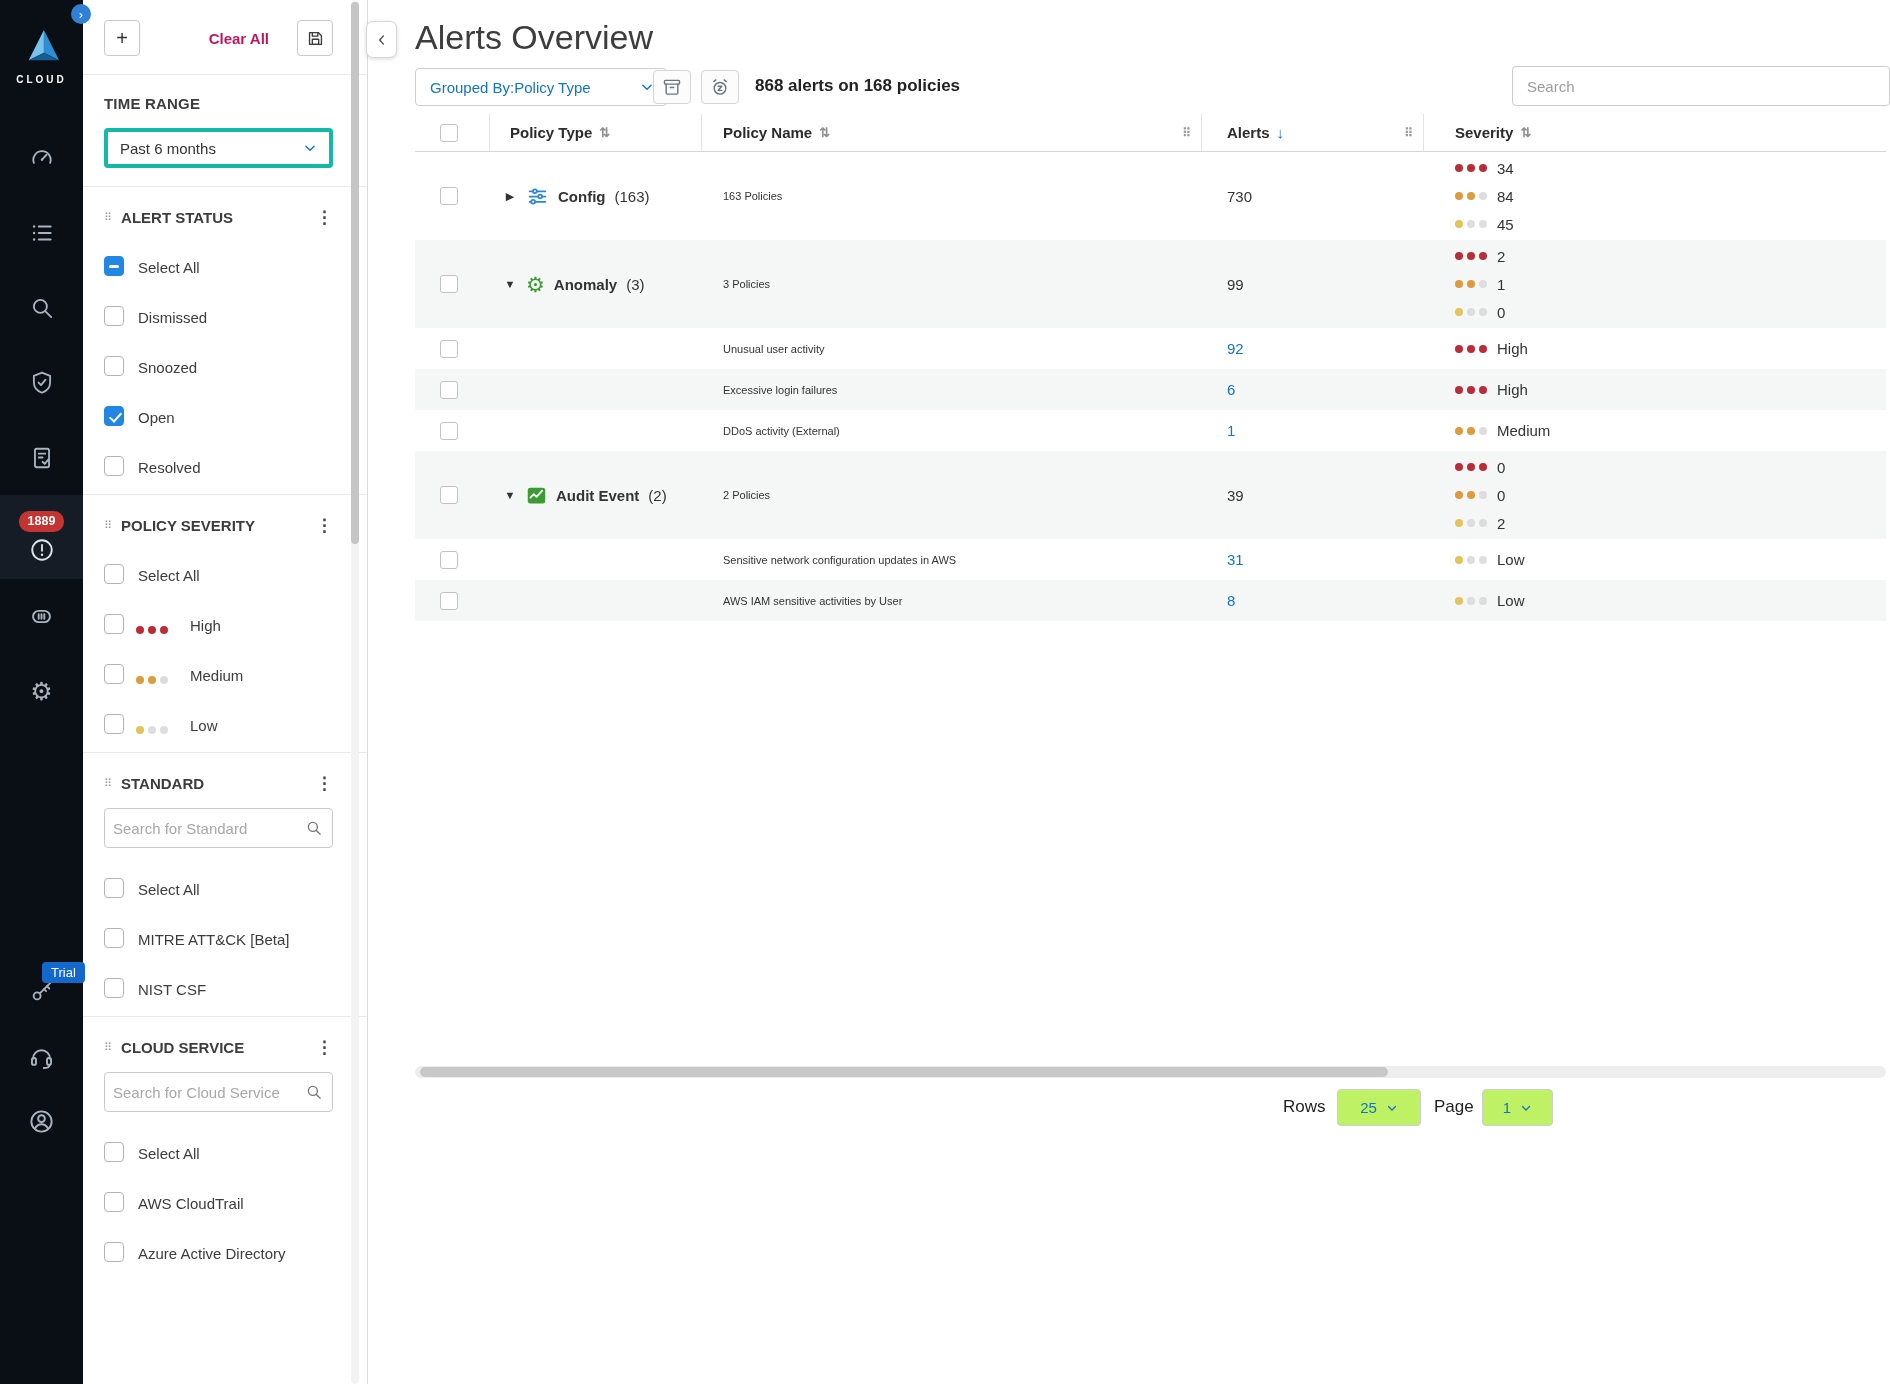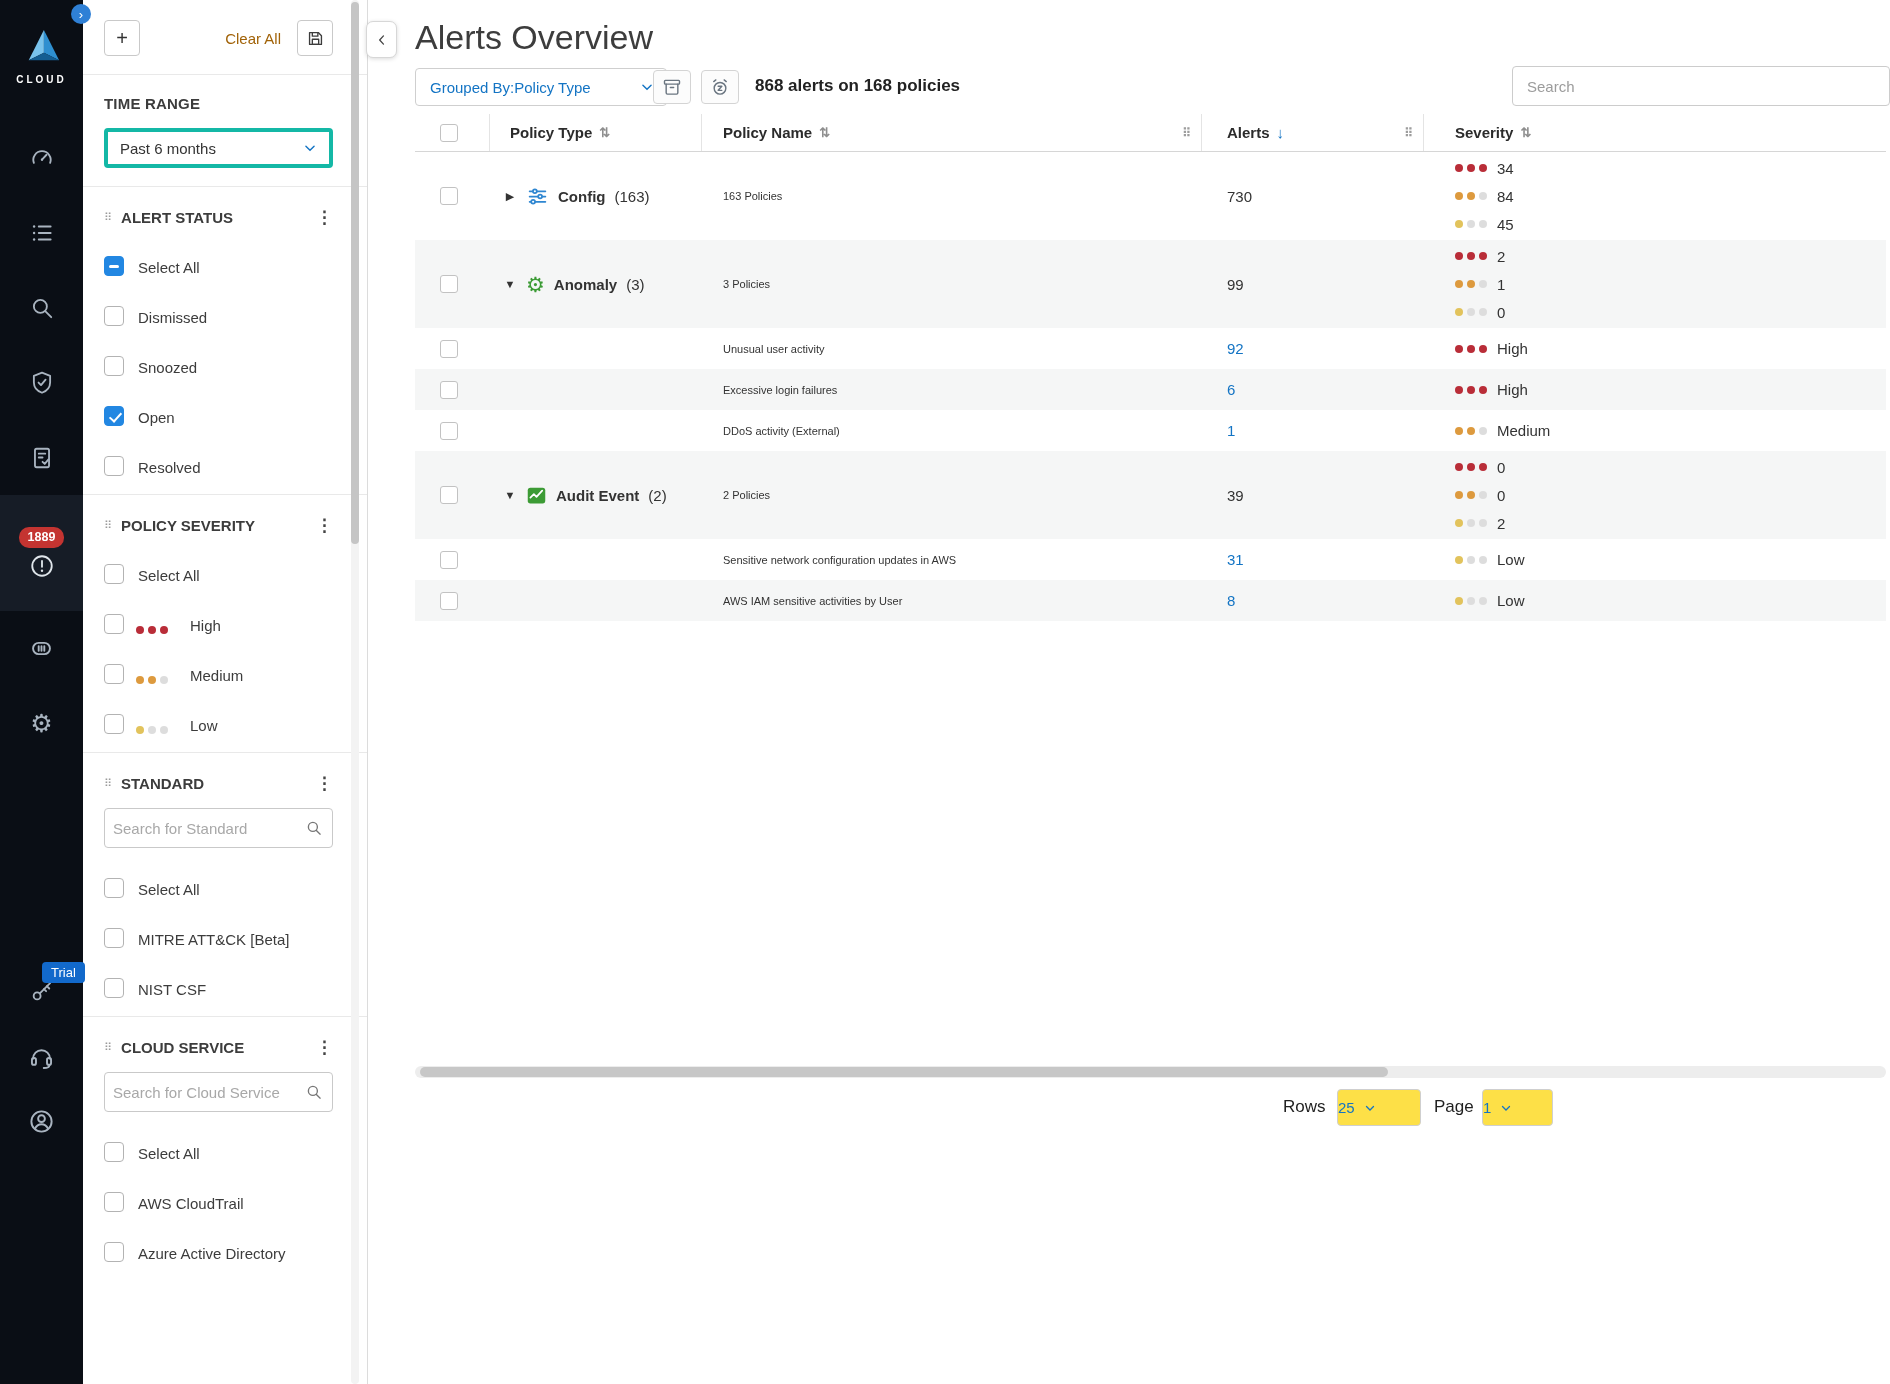--- a/index.html
+++ b/index.html
@@ -5,33 +5,33 @@
   *{box-sizing:border-box;margin:0;padding:0}
   html,body{width:1890px;height:1384px;overflow:hidden}
   body{position:relative;font-family:"Liberation Sans",sans-serif;background:#fff;color:#333}
 
   
   .sidebar{position:absolute;left:0;top:0;bottom:0;width:83px;background:#0a0e15}
   .logo{position:absolute;top:28px;left:0;width:83px;text-align:center;cursor:pointer}
   .logo-text{display:block;color:#fff;font-size:10px;letter-spacing:3px;margin-top:4px;font-weight:600}
   .snav{position:absolute;top:120px;left:0;width:83px}
   .side-icon{height:75px;display:flex;align-items:center;justify-content:center;color:#a9b4c0;cursor:pointer}
-  .side-alerts{position:relative;height:116px;background:#161c26;display:flex;flex-direction:column;align-items:center;justify-content:center;cursor:pointer;color:#dfe5ea;gap:5px}
+  .side-alerts{position:relative;height:84px;background:#161c26;display:flex;flex-direction:column;align-items:center;justify-content:center;cursor:pointer;color:#dfe5ea;gap:5px}
   .alert-badge{background:#c43431;color:#fff;font-size:12.5px;line-height:1;padding:4px 9px;border-radius:10px;font-weight:600}
   .gear-glyph{font-size:25px;color:#a9b4c0;line-height:1}
   .side-abs{position:absolute;left:0;width:83px;display:flex;justify-content:center;color:#a9b4c0;cursor:pointer}
   .trial{position:absolute;left:42px;top:962px;background:#1269cb;color:#fff;font-size:13px;padding:3px 9px;border-radius:4px;z-index:3;cursor:pointer}
   .expand-dot{position:absolute;left:71px;top:4px;width:20px;height:20px;border-radius:50%;background:#2f80d6;color:#fff;display:flex;align-items:center;justify-content:center;font-size:13px;z-index:6;cursor:pointer}
 
   
   .fpanel{position:absolute;left:83px;top:0;bottom:0;width:285px;background:#fff;border-right:1px solid #dcdcdc}
   .fp-content{padding:20px 34px 20px 21px}
   .fp-top{display:flex;align-items:center}
   .sq-btn{width:36px;height:36px;border:1px solid #c9c9c9;border-radius:4px;background:#fff;display:flex;align-items:center;justify-content:center;font-size:20px;color:#333;cursor:pointer}
-  .clear-all{margin-left:auto;color:#a16207;font-size:15px;font-weight:400;cursor:pointer;margin-right:16px}
+  .clear-all{margin-left:auto;color:#be185d;font-size:15px;font-weight:700;cursor:pointer;margin-right:28px}
   .fp-div{height:1px;background:#e9e9e9;margin:18px -34px 0 -21px}
   .fp-title{margin-top:20px;font-size:15px;font-weight:600;color:#3c3c3c;letter-spacing:.2px}
   .dropdown{margin-top:16px;height:40px;border:4px solid #14b8a6;border-radius:4px;display:flex;align-items:center;justify-content:space-between;padding:0 12px;font-size:15px;color:#333;cursor:pointer;background:#fff}
   .sec-head{margin-top:22px;display:flex;align-items:center;gap:9px}
   .drag{color:#9a9a9a;font-size:11px;cursor:grab;line-height:1}
   .sec-title{font-size:15px;font-weight:600;color:#3c3c3c}
   .kebab{margin-left:auto;color:#444;font-size:17px;font-weight:700;cursor:pointer;line-height:1}
   .fitem{display:flex;align-items:flex-end;margin-top:30px;cursor:pointer}
   .fitem .lbl{font-size:15px;color:#3c3c3c;margin-left:14px}
   .fitem .lbl.after-dots{margin-left:22px}
@@ -94,21 +94,21 @@
   .sev-val{font-size:15px;color:#333;margin-left:10px}
   .gicon{display:flex;align-items:center}
   .gear-green{font-size:21px;color:#3c9b35;line-height:1}
 
   
   .hscroll{position:absolute;left:47px;right:4px;top:1066px;height:12px;background:#ededed;border-radius:6px}
   .hthumb{position:absolute;left:5px;top:1px;height:10px;width:968px;background:#c7c7c7;border-radius:5px;cursor:grab}
   .f-label{position:absolute;top:1097px;font-size:17px;color:#1f1f1f;font-weight:500}
   #rows-label{left:915px}
   #page-label{left:1066px}
-  .f-select{position:absolute;top:1089px;height:37px;border:1px solid #cfcfcf;border-radius:4px;display:flex;align-items:center;justify-content:flex-start;gap:9px;font-size:15px;color:#1374c4;cursor:pointer;background:#fde047}
+  .f-select{position:absolute;top:1089px;height:37px;border:1px solid #cfcfcf;border-radius:4px;display:flex;align-items:center;justify-content:center;gap:9px;font-size:15px;color:#1374c4;cursor:pointer;background:#bef264}
   #rows-select{left:969px;width:84px}
   #page-select{left:1114px;width:71px}
 </style>
 </head>
 <body>
 
 <aside class="sidebar">
   <div class="logo">
     <svg width="42" height="38" viewBox="0 0 44 40">
       <path d="M24 2 L40 34 L24 26 Z" fill="#2e8fd0"></path>

